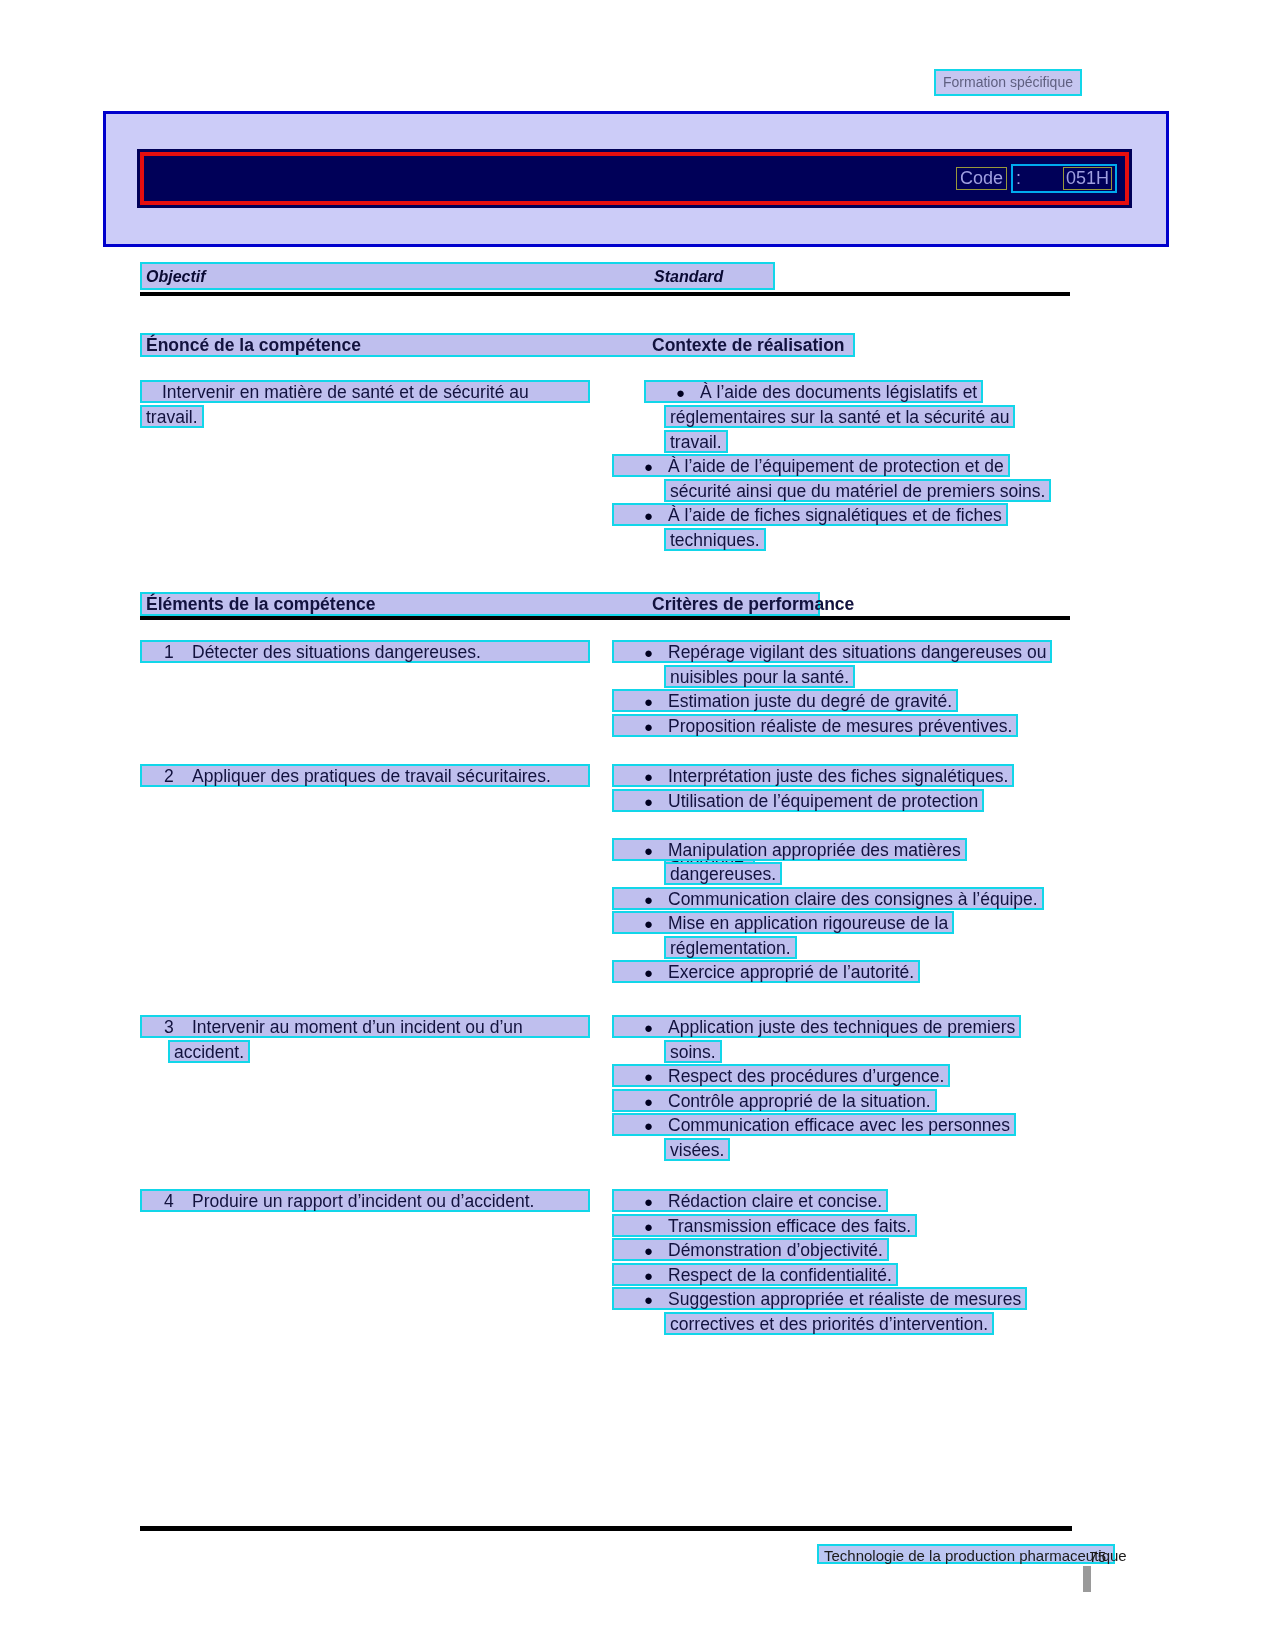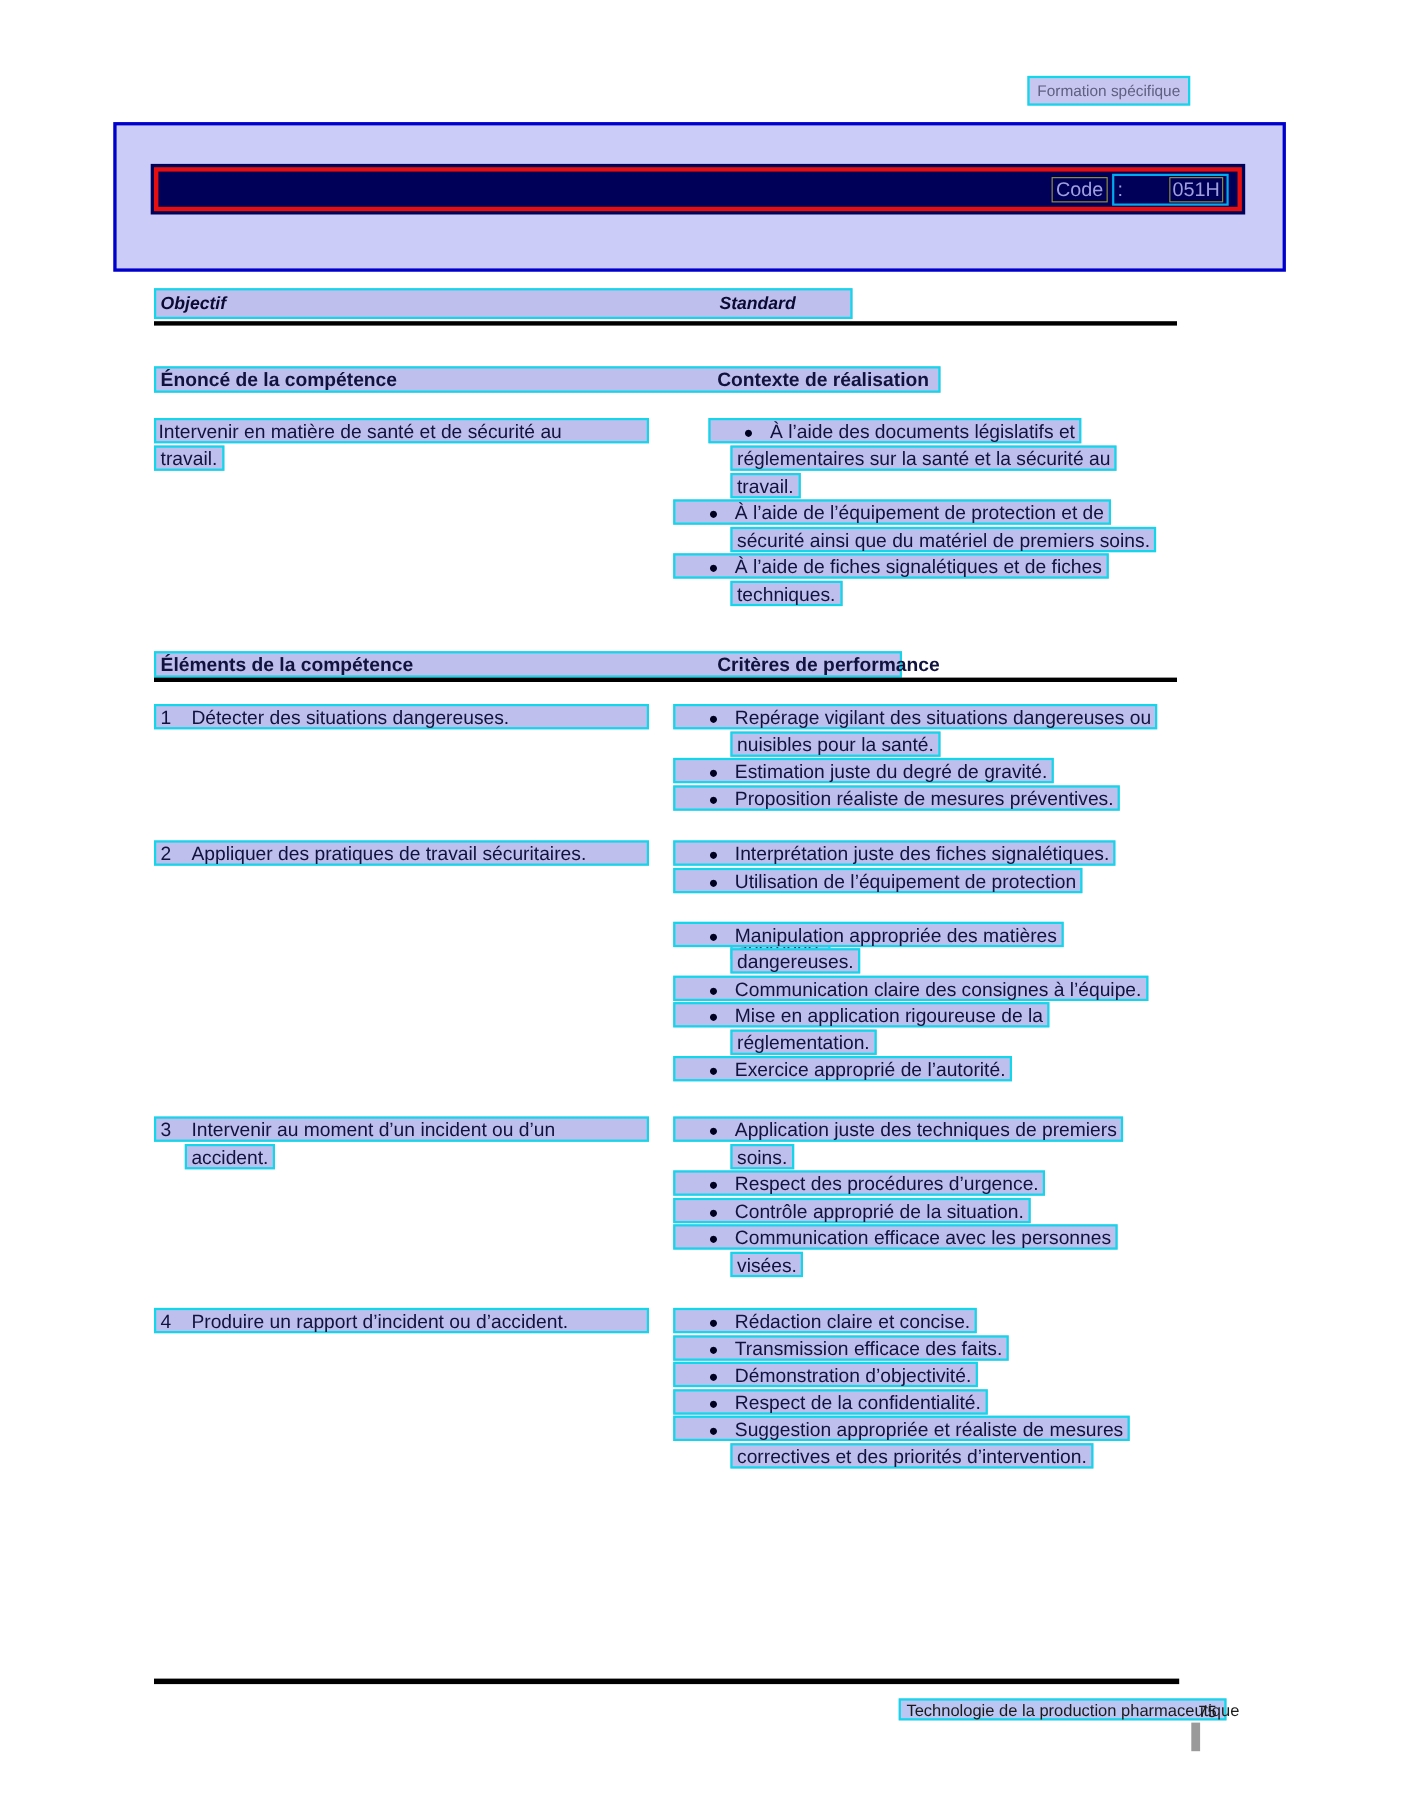--- a/index.html
+++ b/index.html
@@ -19,21 +19,21 @@
     border:2px solid #12d6e9;
     height:23px;
     line-height:18px;
     padding:1px 4px 0 4px;
     font-size:17.5px;
     white-space:nowrap;
     color:#12123e;
   }
   .hl.hdr{font-weight:bold;}
   .band-right{position:absolute;left:510px;top:1px;font-weight:bold;}
-  .row-left{width:450px;padding-left:2px;}
+  .row-left{width:450px;padding-left:20px;}
   .num{display:inline-block;width:28px;padding-left:2px;}
   .bullet{padding-left:30px;}
   .dot{display:inline-block;width:24px;font-size:15px;color:#000020;}
   .cont-r{left:664px;}
   
   .title-band{
     height:28px;line-height:23px;
     font-size:16px;font-weight:bold;font-style:italic;
     color:#0a0a33;
   }
@@ -45,21 +45,21 @@
     box-sizing:border-box;background:#c6c6f0;border:2px solid #12d6e9;
     font-size:14px;line-height:22px;padding:0 7px;color:#5f5f80;
     white-space:nowrap;
   }
   
   .banner{
     position:absolute;left:103px;top:111px;width:1066px;height:136px;
     box-sizing:border-box;background:#ccccf8;border:3px solid #0000cc;
   }
   .code-frame{
-    position:absolute;left:137px;top:149px;width:995px;height:46px;
+    position:absolute;left:137px;top:149px;width:995px;height:59px;
     background:#000058;box-sizing:border-box;
   }
   .code-inner{
     position:absolute;left:3px;top:3px;right:3px;bottom:3px;
     border:4px solid #e60e0e;background:#000058;
     display:flex;align-items:center;justify-content:flex-end;
     padding-right:8px;box-sizing:border-box;
     font-size:18px;color:#9f9fe0;
   }
   .code-word{border:1px solid #98983a;padding:0 3px;}

